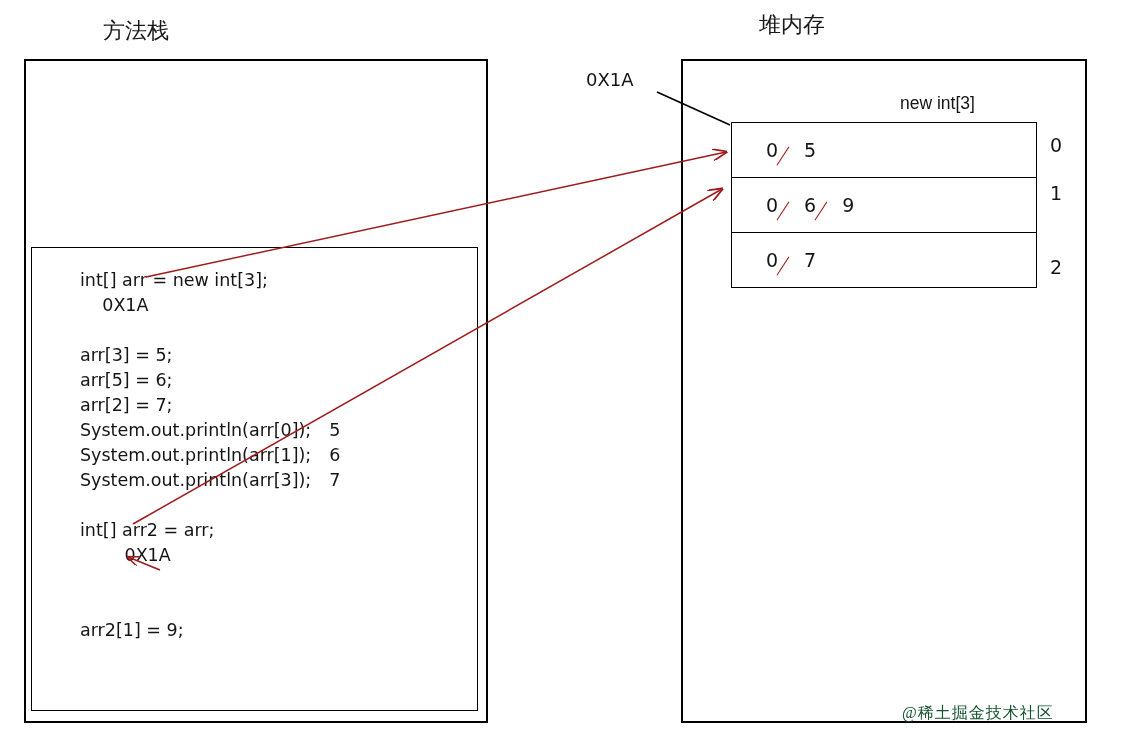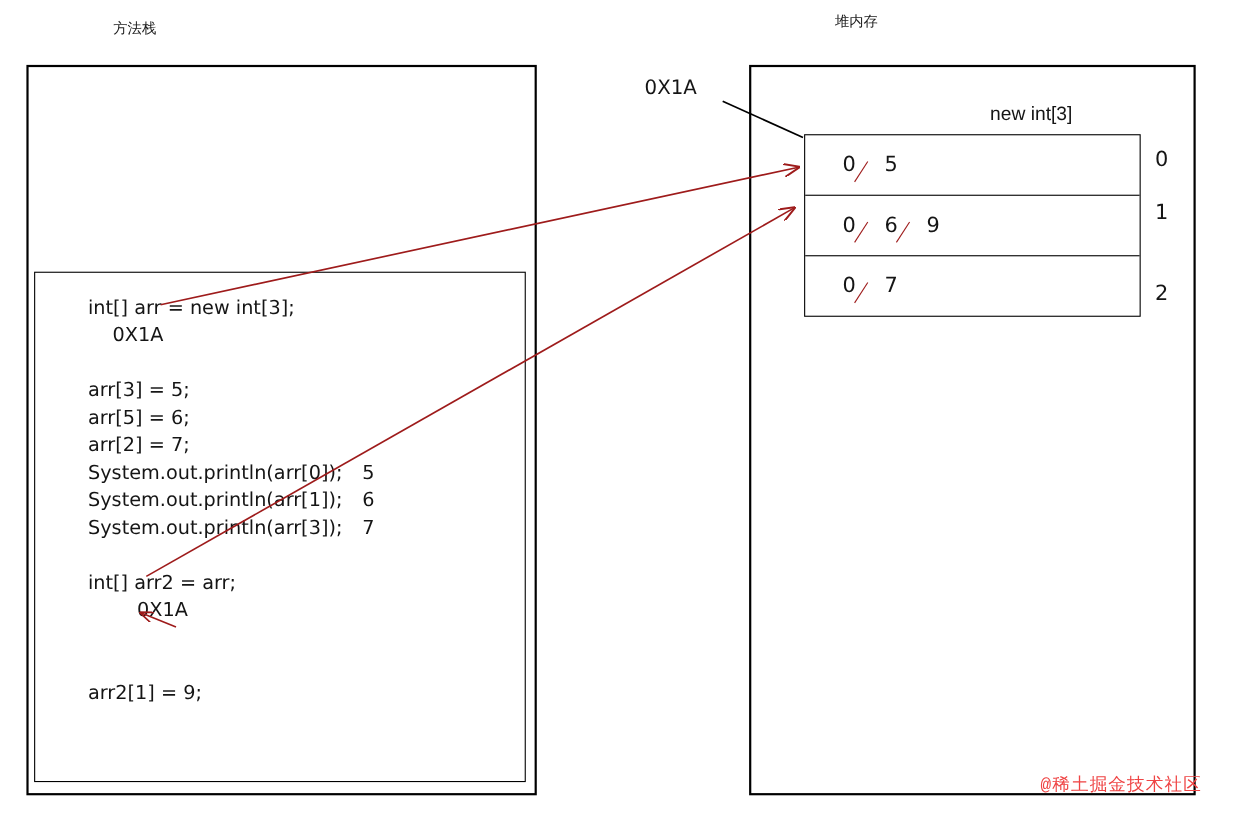--- a/index.html
+++ b/index.html
@@ -15,21 +15,21 @@
     position: relative;
     width: 1128px;
     height: 752px;
     background: #ffffff;
     overflow: hidden;
   }
 
   
   .title {
     position: absolute;
-    font-size: 13px;
+    font-size: 22px;
     line-height: 1;
     color: #1a1a1a;
     white-space: nowrap;
     font-family: "DejaVu Sans", "Liberation Sans", sans-serif;
   }
   #stack-title { left: 103px; top: 20px; }
   #heap-title  { left: 759px; top: 14px; }
 
   
   .region-box {
@@ -152,25 +152,25 @@
     left: 0;
     top: 0;
     width: 1128px;
     height: 752px;
     pointer-events: none;
   }
 
   
   #watermark {
     position: absolute;
-    left: 946px;
+    left: 902px;
     top: 703px;
     font-size: 16px;
-    color: #ef4444;
-    font-family: Liberation Mono, monospace;
+    color: #14532d;
+    font-family: Liberation Serif, serif;
     white-space: nowrap;
     letter-spacing: 1px;
   }
 </style>
 </head>
 <body>
 
 <div id="canvas">
 
   <div class="title" id="stack-title">方法栈</div>

